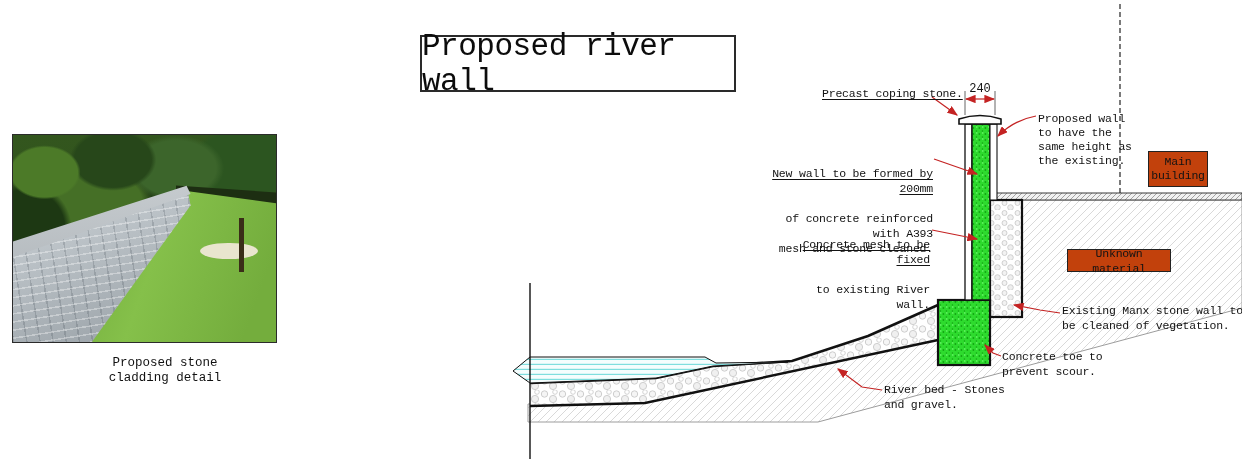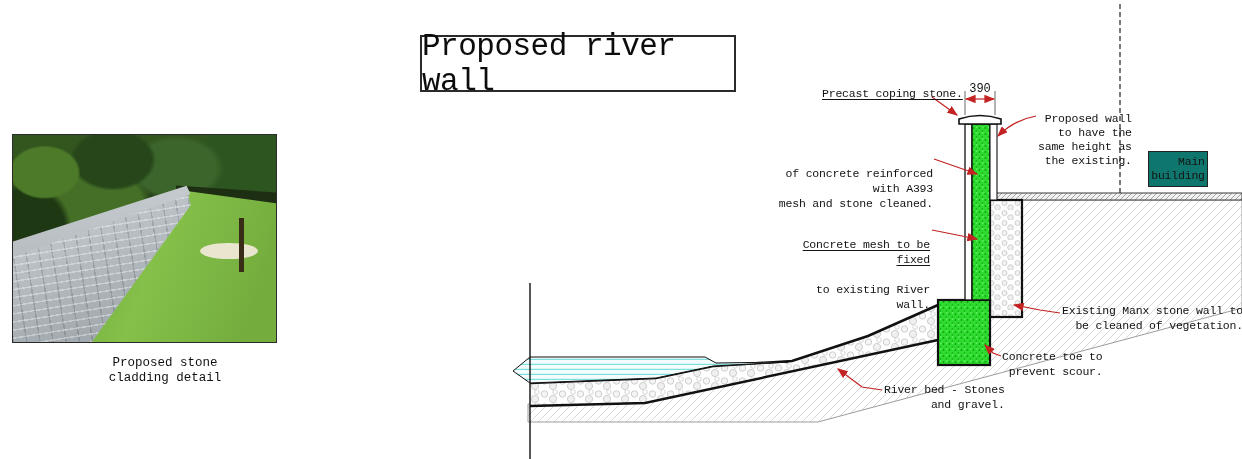--- a/index.html
+++ b/index.html
@@ -1,25 +1,25 @@
 <!DOCTYPE html>
 <html><head>
 <meta charset="utf-8">
 <style>
   html,body{margin:0;padding:0;background:#fff;}
   #stage{position:relative;width:1242px;height:459px;background:#fff;overflow:hidden;
          font-family:Liberation Mono, monospace;color:#111;padding-left:15px;}
   svg{position:absolute;left:0;top:0;}
   .ann{position:absolute;font-size:11.5px;line-height:15px;letter-spacing:-0.2px;
-       color:#131313;white-space:pre-line;text-align:right;}
+       color:#131313;white-space:pre-line;}
   .ra{text-align:right;}
   .ul{text-decoration:underline;text-underline-offset:2px;}
   .blk{display:block;}
-  .box{position:absolute;background:#0f766e;border:1.5px solid #222;display:flex;
-       align-items:center;justify-content:center;}
+  .box{position:absolute;background:#c2410c;border:1.5px solid #222;display:flex;
+       align-items:center;justify-content:center;text-align:center;}
   #title-box{position:absolute;left:420px;top:35px;width:312px;height:53px;
        border:2px solid #2a2a2a;background:#fff;display:flex;align-items:center;
        justify-content:center;}
   #title-box span{font-size:31px;letter-spacing:-0.5px;color:#0c0c0c;}
   #dim-label{position:absolute;left:964px;top:82px;width:32px;text-align:center;
        font-size:12px;letter-spacing:0;}
   #caption{position:absolute;left:92px;top:356px;width:146px;text-align:center;
        font-size:12.5px;line-height:15px;white-space:pre-line;}
   
   #photo{position:absolute;left:12px;top:134px;width:263px;height:207px;
@@ -141,25 +141,26 @@
     <div id="ph-shed" class="ph"></div>
     <div id="ph-lawn" class="ph"></div>
     <div id="ph-patio" class="ph"></div>
     <div id="ph-tree2" class="ph"></div>
     <div id="ph-wallface" class="ph"></div>
     <div id="ph-coping" class="ph"></div>
   </div>
   <div id="caption">Proposed stone
 cladding detail</div>
 
-  <div id="dim-label">390</div>
+  <div id="dim-label">240</div>
 
   <div class="ann ul" style="left:822px;top:86px;">Precast coping stone.</div>
 
   <div class="ann ra" style="left:755px;top:151px;width:178px;">
+    <span class="ul blk">New wall to be formed by 200mm</span>
     <span>of concrete reinforced with A393
 mesh and stone cleaned.</span>
   </div>
 
   <div class="ann ra" style="left:792px;top:222px;width:138px;">
     <span class="ul blk">Concrete mesh to be fixed</span>
     <span>to existing River wall.</span>
   </div>
 
   <div class="ann" style="left:1038px;top:112px;line-height:14px;">Proposed wall
@@ -172,14 +173,15 @@
 
   <div class="ann" style="left:1002px;top:349px;">Concrete toe to
 prevent scour.</div>
 
   <div class="ann" style="left:884px;top:382px;">River bed - Stones
 and gravel.</div>
 
   <div class="box ann" style="left:1148px;top:151px;width:58px;height:34px;line-height:14px;">Main
 building</div>
 
+  <div class="box ann" style="left:1067px;top:249px;width:102px;height:21px;">Unknown material</div>
 
 </div>
 
 </body></html>

